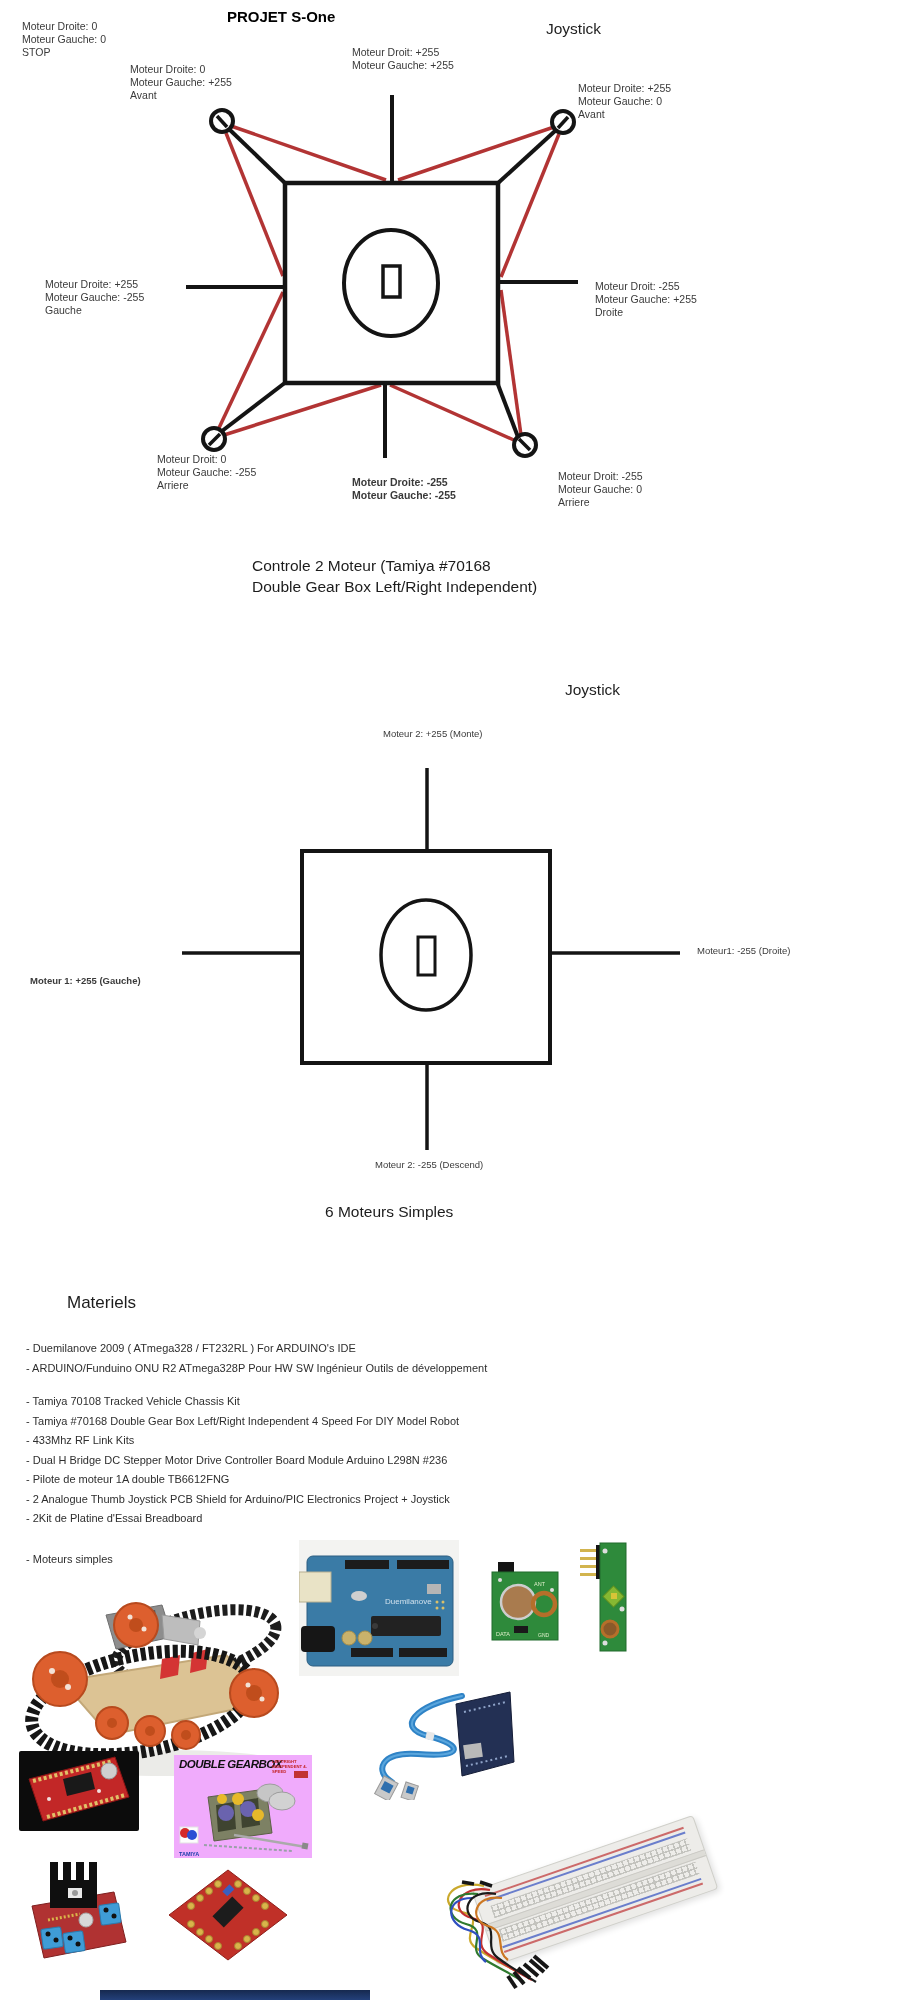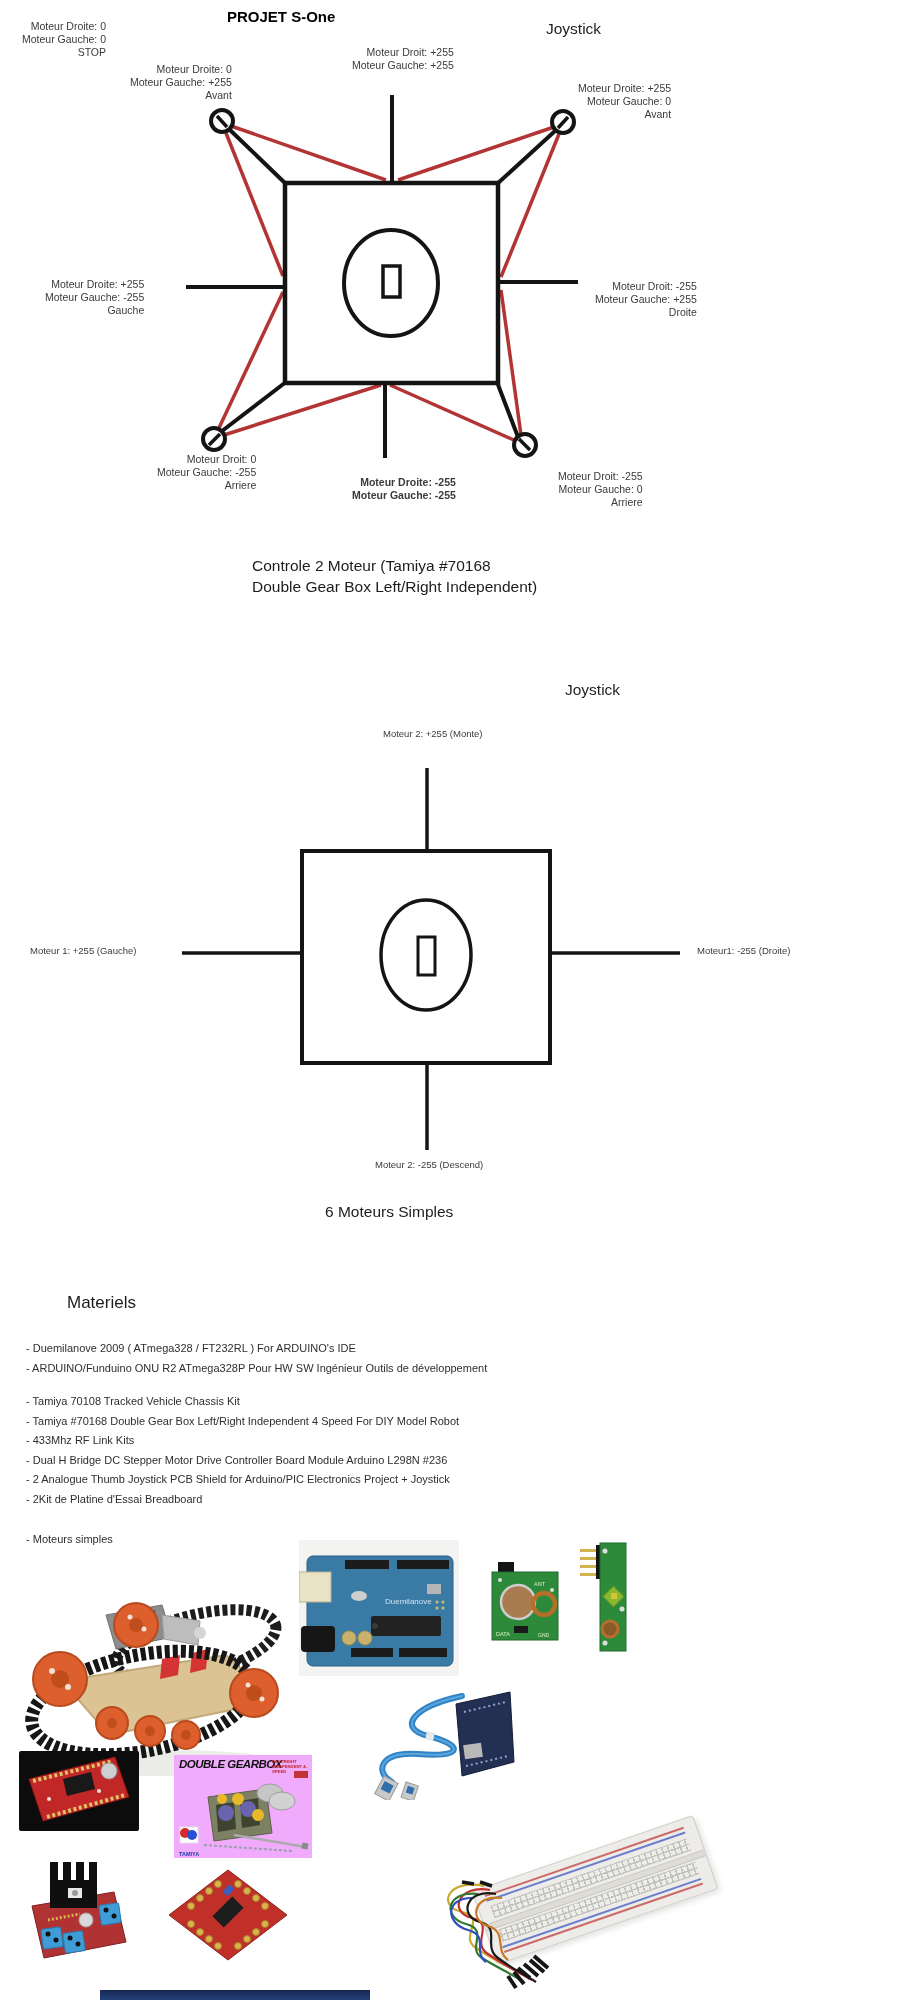--- a/index.html
+++ b/index.html
@@ -1,21 +1,21 @@
 <!DOCTYPE html>
 <html><head>
 <meta charset="utf-8">
 <style>
   html,body{margin:0;padding:0;background:#fff;}
   .page{position:relative;width:921px;height:2000px;background:#fff;overflow:hidden;
         font-family:"Liberation Sans",sans-serif;}
   .abs{position:absolute;}
   .ptitle{position:absolute;font:bold 15px "Liberation Sans",sans-serif;color:#000;white-space:nowrap;}
   .joy{position:absolute;font:15.5px "Liberation Sans",sans-serif;color:#1e1e1e;white-space:nowrap;}
-  .mlabel{position:absolute;font:10.5px/13px "Liberation Sans",sans-serif;color:#3a3a3a;white-space:nowrap;text-align:right;}
+  .mlabel{position:absolute;font:10.5px/13px "Liberation Sans",sans-serif;color:#3a3a3a;white-space:nowrap;}
   .mlabel2{position:absolute;font:9.5px/12px "Liberation Sans",sans-serif;color:#3a3a3a;white-space:nowrap;}
   .cap{position:absolute;font:15.5px/21px "Liberation Sans",sans-serif;color:#1c1c1c;white-space:nowrap;}
   .mat-h{position:absolute;font:17px "Liberation Sans",sans-serif;color:#1c1c1c;}
   .mat-list{position:absolute;left:26px;top:1339px;}
   .mat-list div{font:11px/19.5px "Liberation Sans",sans-serif;color:#2e2e2e;white-space:nowrap;}
   .g1{margin-top:14px;}
   .g2{margin-top:21px;}
   .photo{position:absolute;}
   svg{display:block;}
   .bb-wrap{position:absolute;left:470px;top:1815px;width:250px;height:150px;}
@@ -135,33 +135,34 @@
       <rect x="302" y="191" width="248" height="212" stroke-width="4"></rect>
       <ellipse cx="426" cy="295" rx="45" ry="55" stroke-width="3.5"></ellipse>
       <rect x="418" y="277" width="17" height="38" stroke-width="3"></rect>
       <line x1="182" y1="293" x2="302" y2="293" stroke-width="3.5"></line>
       <line x1="550" y1="293" x2="680" y2="293" stroke-width="3.5"></line>
       <line x1="427" y1="403" x2="427" y2="490" stroke-width="3.5"></line>
     </g>
   </svg>
 
   <div class="mlabel2" style="left:383px;top:728px;">Moteur 2: +255 (Monte)</div>
-  <div class="mlabel2" style="left:30px;top:945px;">Moteur 1: +255 (Gauche)</div>
+  <div class="mlabel2" style="left:30px;top:975px;font-weight:bold;">Moteur 1: +255 (Gauche)</div>
   <div class="mlabel2" style="left:697px;top:945px;">Moteur1: -255 (Droite)</div>
   <div class="mlabel2" style="left:375px;top:1159px;">Moteur 2: -255 (Descend)</div>
   <div class="cap" style="left:325px;top:1201px;">6 Moteurs Simples</div>
 
   <div class="mat-h" style="left:22px;top:1293px;margin-left:45px;">Materiels</div>
   <div class="mat-list">
     <div>- Duemilanove 2009 ( ATmega328 / FT232RL ) For ARDUINO's IDE</div>
     <div>- ARDUINO/Funduino ONU R2 ATmega328P Pour HW SW Ingénieur Outils de développement</div>
     <div class="g1">- Tamiya 70108 Tracked Vehicle Chassis Kit</div>
     <div>- Tamiya #70168 Double Gear Box Left/Right Independent 4 Speed For DIY Model Robot</div>
     <div>- 433Mhz RF Link Kits</div>
     <div>- Dual H Bridge DC Stepper Motor Drive Controller Board Module Arduino L298N #236</div>
+    <div>- Pilote de moteur 1A double TB6612FNG</div>
     <div>- 2 Analogue Thumb Joystick PCB Shield for Arduino/PIC Electronics Project + Joystick</div>
     <div>- 2Kit de Platine d'Essai Breadboard</div>
     <div class="g2">- Moteurs simples</div>
   </div>
 
   <div class="photo" style="left:14px;top:1563px;width:278px;height:232px;">
     <svg width="278" height="232" viewBox="0 0 278 232">
       <ellipse cx="150" cy="200" rx="120" ry="13" fill="#ebebe8"></ellipse>
       <ellipse cx="182" cy="82" rx="82" ry="30" transform="rotate(-14 182 82)" fill="none" stroke="#1d1d1d" stroke-width="11" stroke-dasharray="5 3"></ellipse>
       <polygon points="48,118 212,92 262,138 95,172" fill="#dcc394" stroke="#c3a878" stroke-width="2"></polygon>

